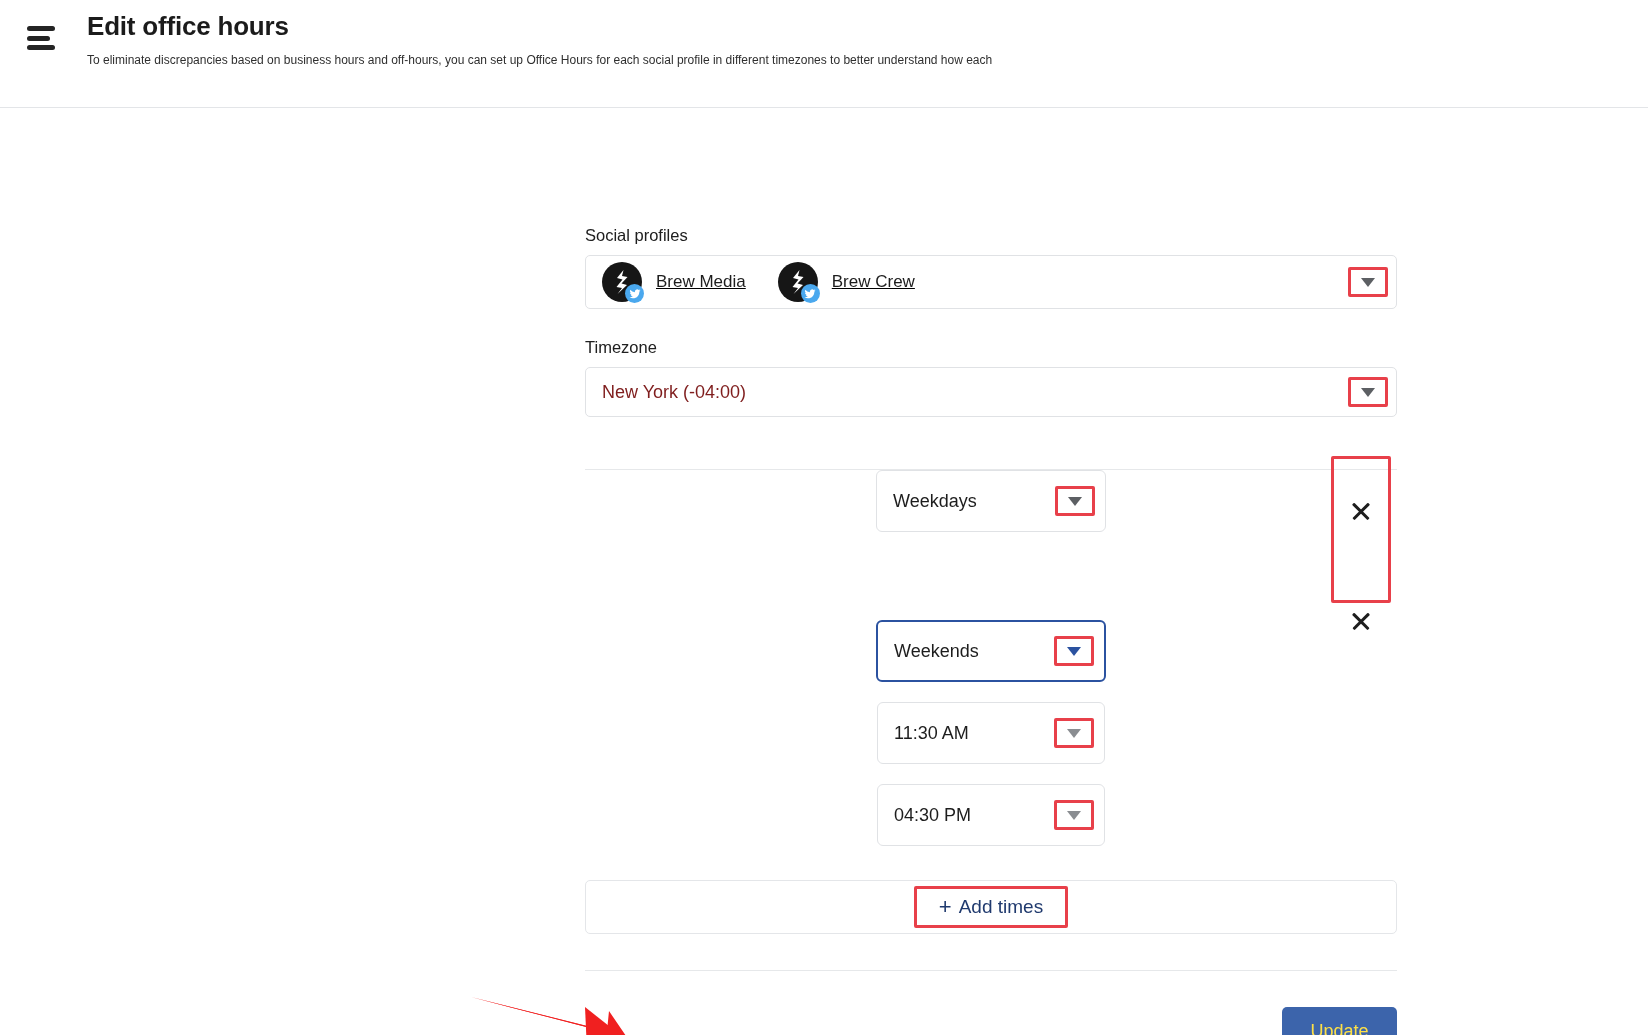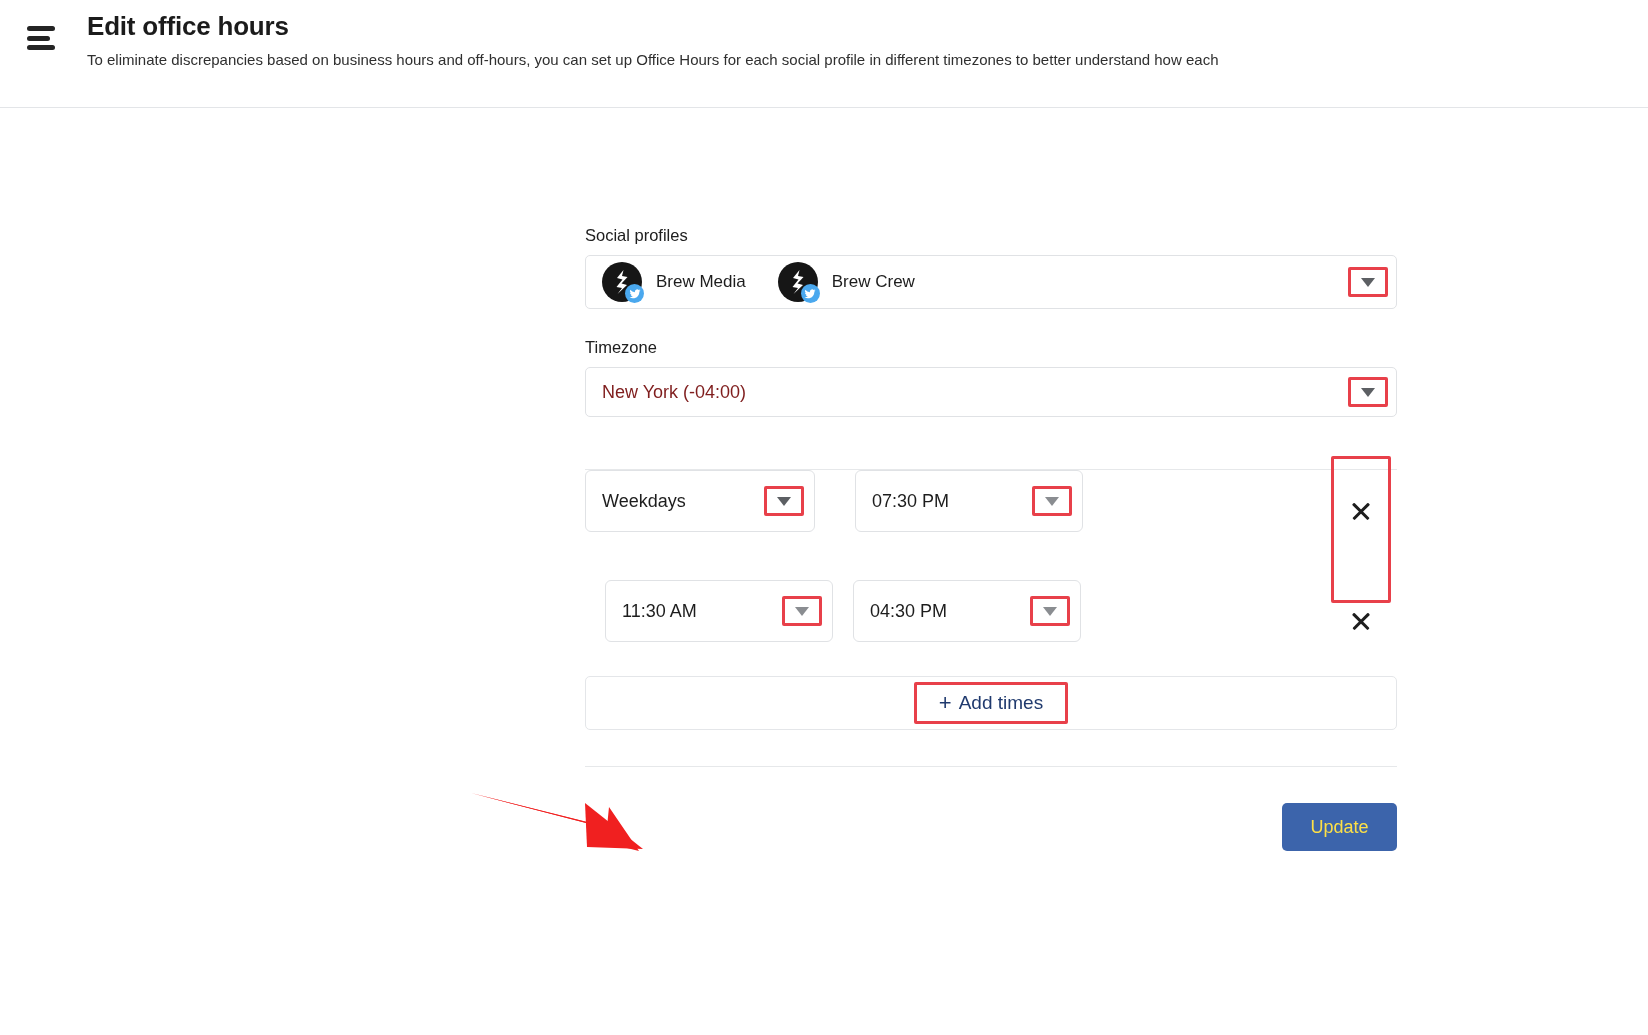--- a/index.html
+++ b/index.html
@@ -47,21 +47,21 @@
   }
   .page-title {
     font-size: 26px;
     font-weight: bold;
     color: #1b1b1b;
     letter-spacing: -0.2px;
     margin: 0;
     line-height: 34px;
   }
   .page-subtitle {
-    font-size: 15px;
+    font-size: 12px;
     color: #2f2f2f;
     margin: 0;
     line-height: 26px;
     padding-top: 4px;
     white-space: nowrap;
     overflow: hidden;
   }
 
   
   .form-wrap {
@@ -86,20 +86,21 @@
     background: #fff;
     display: flex;
     align-items: center;
   }
   .control.profiles { height: 54px; }
 
   .profile-chip {
     display: flex;
     align-items: center;
     margin-left: 16px;
+    text-decoration: underline;
   }
   .profile-chip + .profile-chip { margin-left: 32px; }
 
   .avatar {
     position: relative;
     width: 40px;
     height: 40px;
     flex: 0 0 40px;
   }
   .avatar .disc {
@@ -173,20 +174,21 @@
     width: 812px;
     height: 1px;
     background: #e6e8ea;
   }
 
   
   .hours-row {
     display: flex;
     align-items: center;
     position: relative;
+    flex-direction: column;
   }
   .sel {
     position: relative;
     height: 62px;
     border: 1px solid #e0e2e5;
     border-radius: 6px;
     background: #fff;
     display: flex;
     align-items: center;
   }
@@ -372,29 +374,29 @@
 
     <div class="hours-row" style="margin-bottom:48px;">
       <div class="sel sel-day">
         <span class="sel-text">Weekdays</span>
         <div class="arrow-btn boxed">
           <span class="caret dark"></span>
         </div>
       </div>
       <div class="gap-16"></div>
       <div class="gap-16"></div>
-      <div class="sel sel-time">
-        <span class="sel-text">07:30 PM</span>
+    </div>
+
+    <div class="hours-row">
+      <div class="sel sel-day focused">
+        <span class="sel-text">Weekends</span>
         <div class="arrow-btn boxed">
-          <span class="caret"></span>
-        </div>
-      </div>
-    </div>
-
-    <div class="hours-row">
+          <span class="caret blue"></span>
+        </div>
+      </div>
       <div class="gap-16"></div>
       <div class="sel sel-time">
         <span class="sel-text">11:30 AM</span>
         <div class="arrow-btn boxed">
           <span class="caret"></span>
         </div>
       </div>
       <div class="gap-16"></div>
       <div class="sel sel-time">
         <span class="sel-text">04:30 PM</span>

